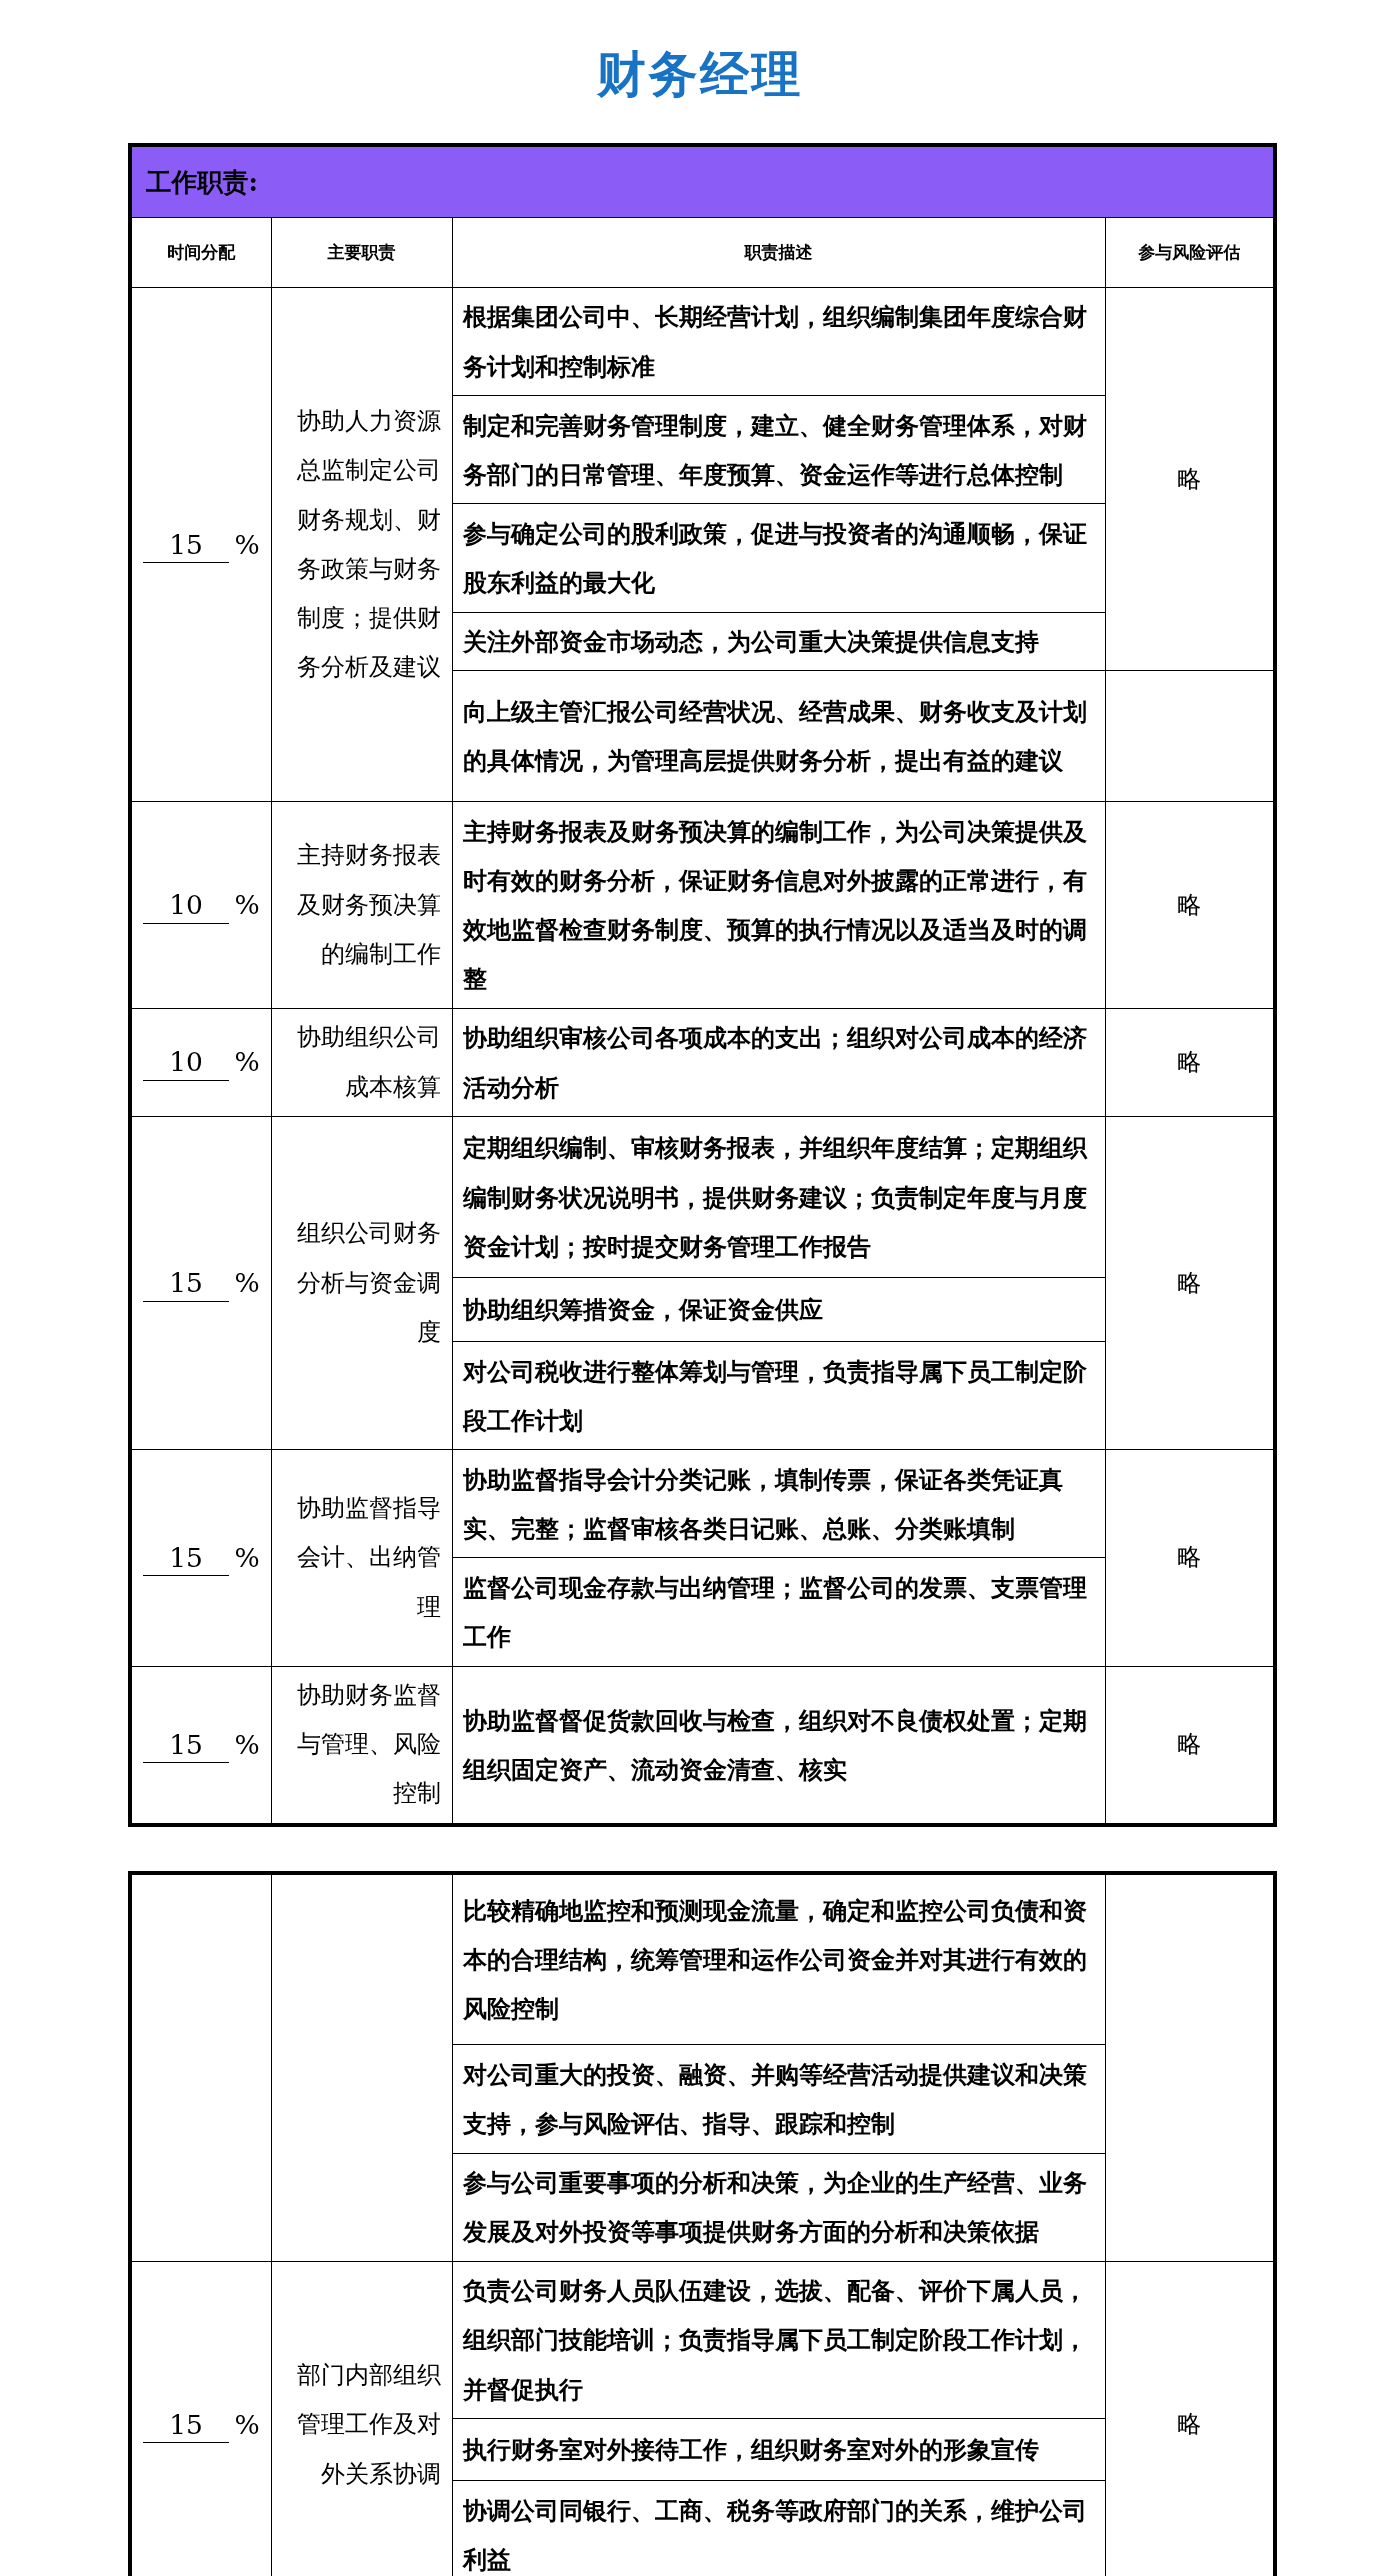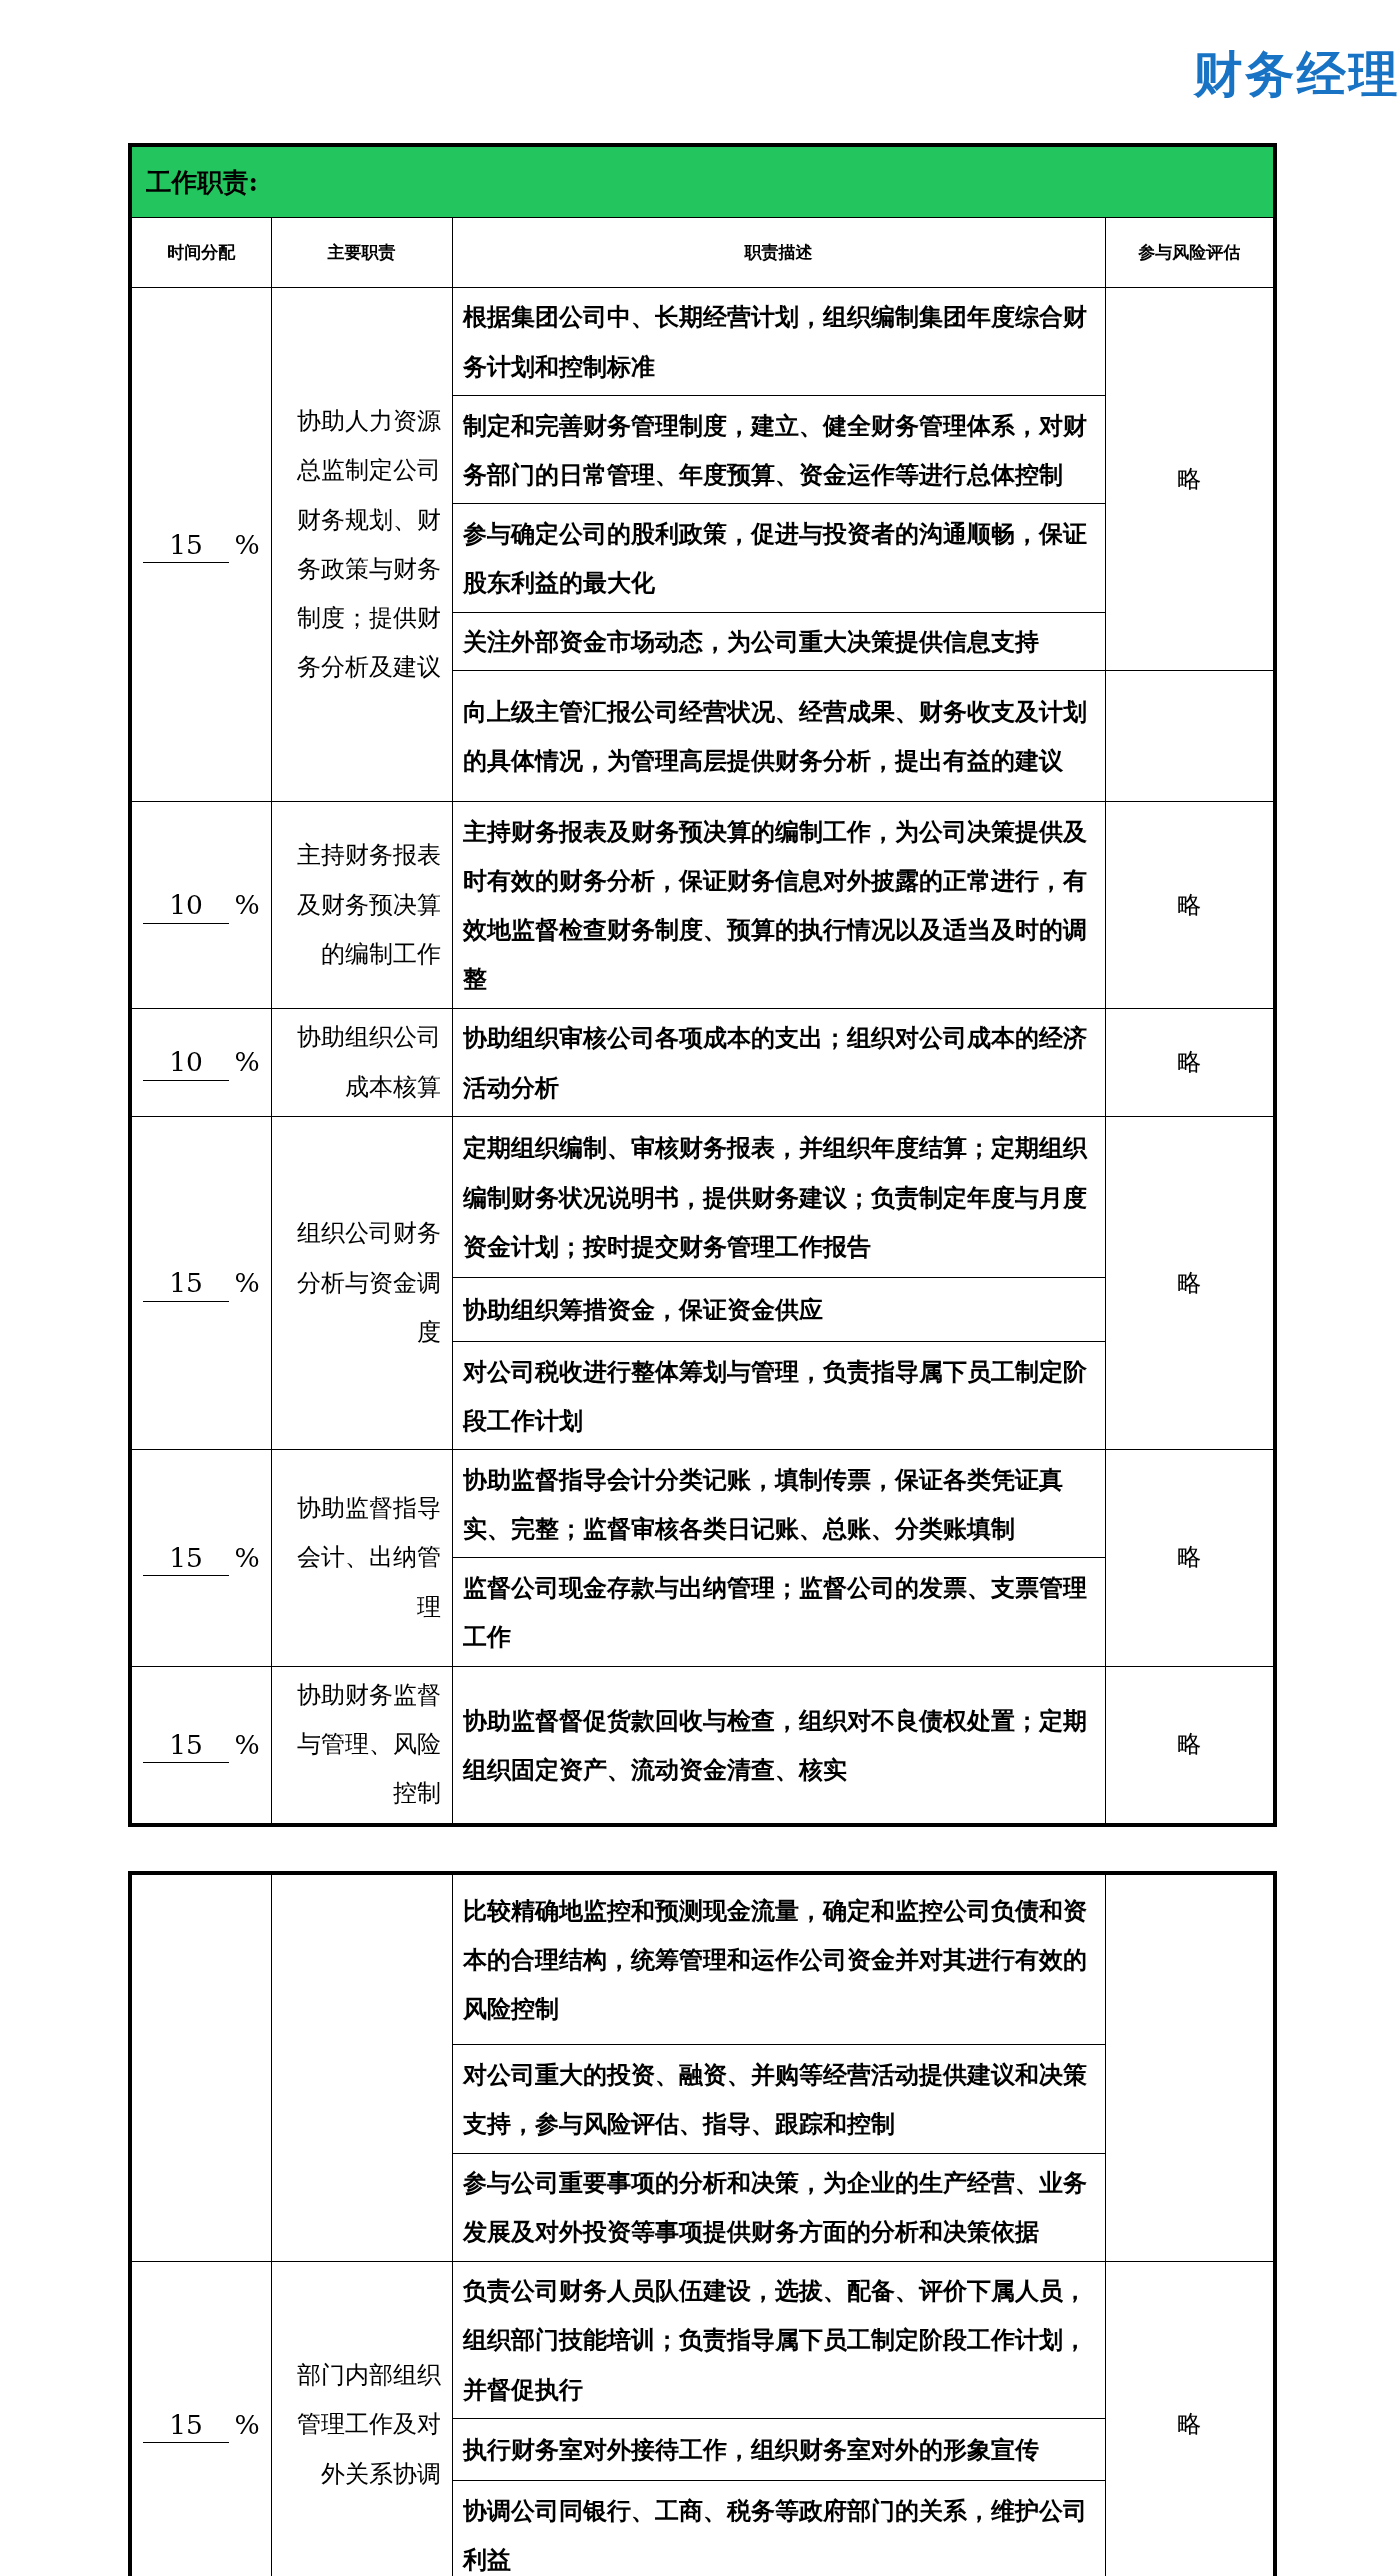--- a/index.html
+++ b/index.html
@@ -1,38 +1,38 @@
 <!DOCTYPE html>
 <html style="font-size:14px"><head>
 <meta charset="utf-8">
 <style>
   html,body{margin:0;padding:0;}
   body{
     width:1400px;height:2576px;background:#ffffff;color:#000;
     font-family:"DejaVu Serif", serif;overflow:hidden;
   }
   .page-title{
-    margin:42px 0 35px 0;text-align:right;
+    margin:42px 0 35px 0;text-align:center;
     font-family:"DejaVu Sans", sans-serif;font-weight:bold;
     font-size:49px;letter-spacing:2.6px;color:#1873C4;
   }
   table.sheet{
     border-collapse:collapse;table-layout:fixed;
     margin-left:128px;width:1145px;
     border:4.4px solid #000;
   }
   table.t2{margin-top:44px;}
   col.c1{width:141px;} col.c2{width:181px;} col.c3{width:653px;} col.c4{width:170px;}
   td,th{
     border:1.8px solid #000;
     font-size:24px;line-height:2.05;vertical-align:middle;
     padding:4.4px 10.6px;word-break:break-all;
   }
   tr.band td{
-    background:#22c55e;font-weight:bold;font-size:25.6px;
+    background:#8b5cf6;font-weight:bold;font-size:25.6px;
     text-align:left;padding:8.8px 14px;height:51px;
   }
   tr.head th{
     font-weight:bold;text-align:center;font-size:17px;height:62px;
     padding:3.5px 5.3px;
   }
   td.pct{
     text-align:center;font-size:26.5px;white-space:nowrap;padding:3.5px 3.5px;
   }
   td.pct .num{

